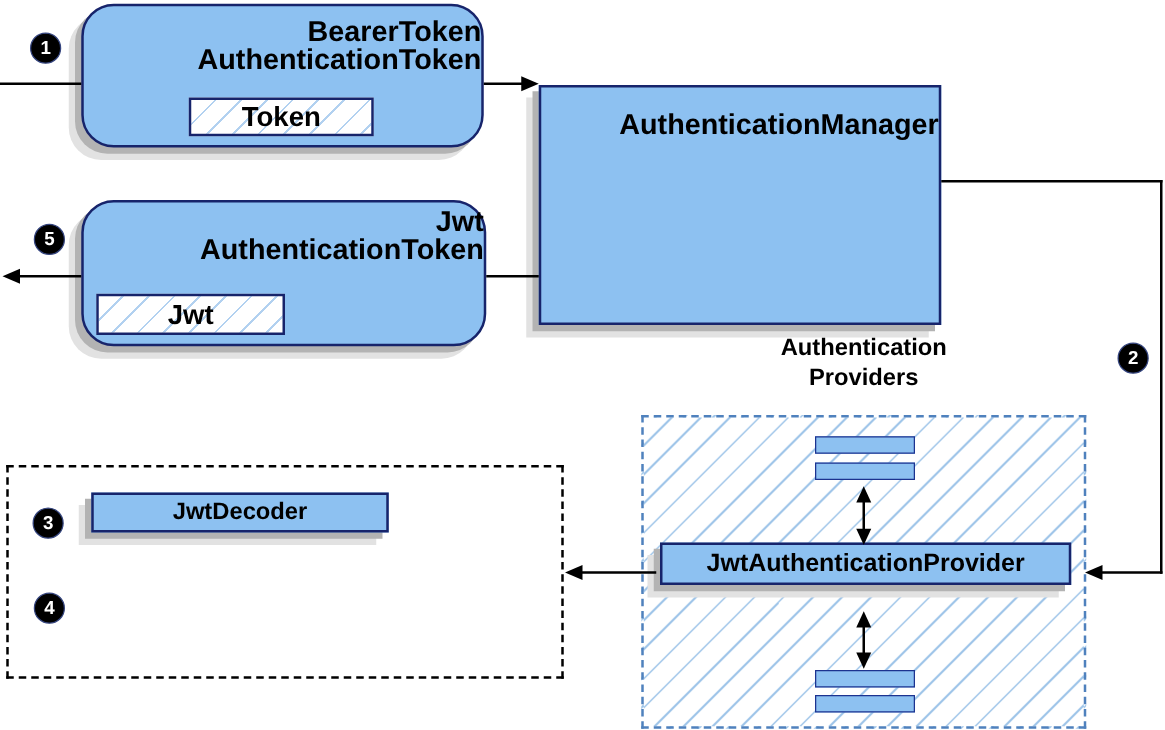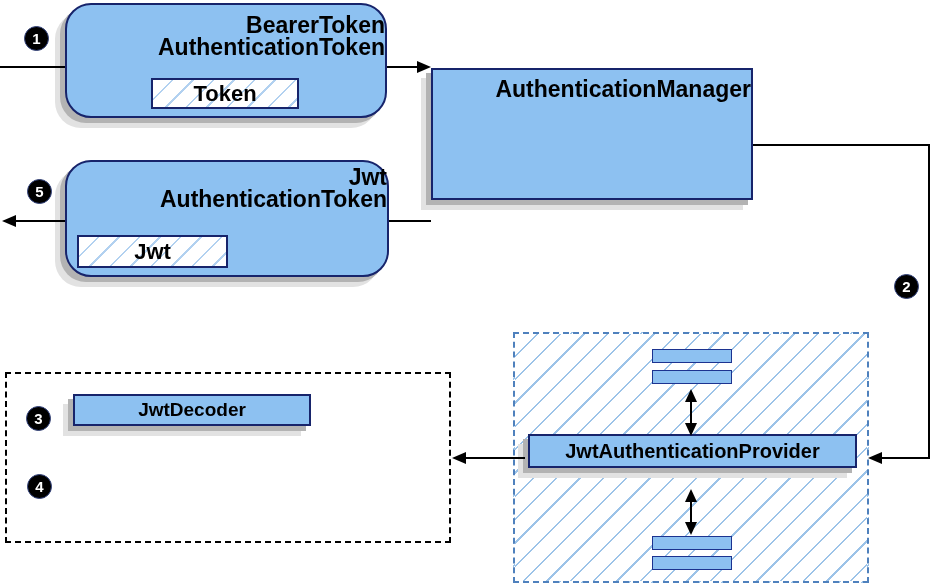--- a/index.html
+++ b/index.html
@@ -92,24 +92,28 @@
     <div class="node-title">AuthenticationToken</div>
     <div class="field hatch-light" style="left:84px;top:73px;width:148px;height:31px;">Token</div>
   </div>
 
   <div class="node rounded" style="left:65px;top:160px;width:324px;height:117px;padding-top:4px;">
     <div class="node-title">Jwt</div>
     <div class="node-title">AuthenticationToken</div>
     <div class="field hatch-light" style="left:10px;top:73px;width:151px;height:33px;">Jwt</div>
   </div>
 
-  <div class="node" style="left:431px;top:68px;width:322px;height:132px;padding-top:8px;">
+  <div class="node" style="left:431px;top:68px;width:322px;height:192px;padding-top:18px;">
     <div class="node-title">AuthenticationManager</div>
   </div>
 
+  <div class="group-label" style="left:561px;top:267px;width:260px;">
+    <div>Authentication</div>
+    <div>Providers</div>
+  </div>
 
   <div class="dashed-blue" style="left:513px;top:332px;width:356px;height:251px;">
     <div class="bar" style="left:137px;top:15px;"></div>
     <div class="bar" style="left:137px;top:36px;"></div>
     <div class="bar" style="left:137px;top:202px;"></div>
     <div class="bar" style="left:137px;top:222px;"></div>
 
     <div class="ah ah-up" style="left:170px;top:55px;"></div>
     <div class="vline" style="left:175px;top:64px;height:28px;"></div>
     <div class="ah ah-down" style="left:170px;top:89px;"></div>

